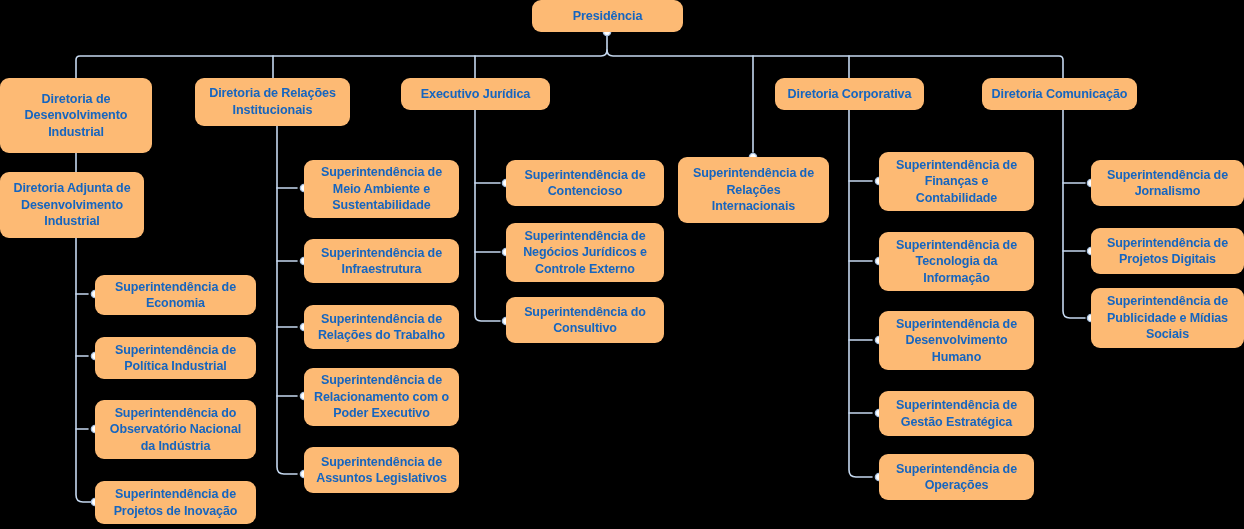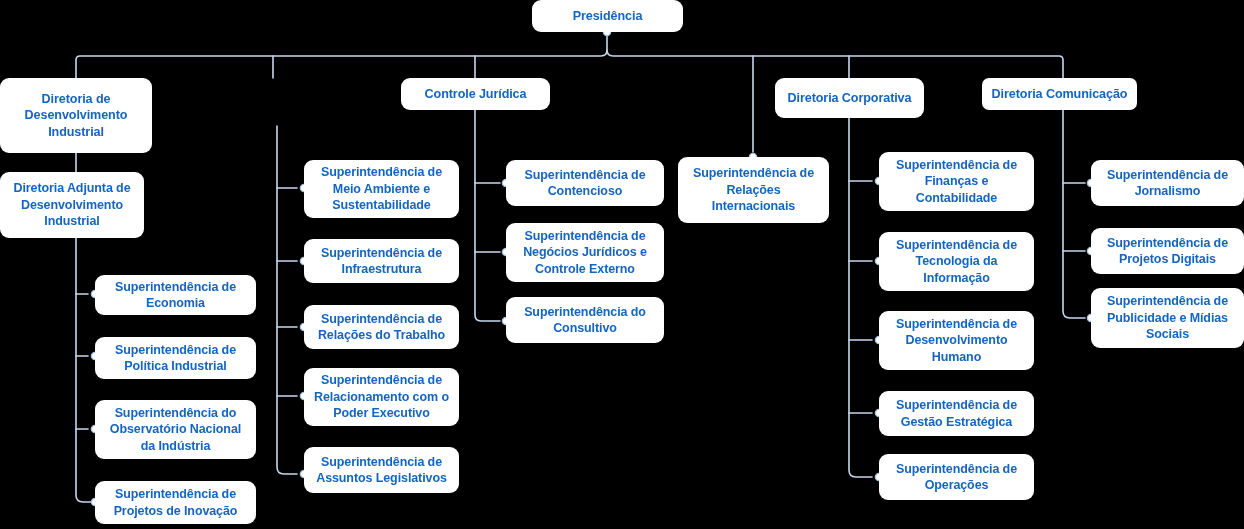--- a/index.html
+++ b/index.html
@@ -18,21 +18,21 @@
   #connectors {
     position: absolute;
     left: 0;
     top: 0;
     width: 1244px;
     height: 529px;
     pointer-events: none;
   }
   .node {
     position: absolute;
-    background: #ffffff;
+    background: #fdba74;
     border-radius: 9px;
     display: flex;
     align-items: center;
     justify-content: center;
     box-sizing: border-box;
     padding: 6px 0;
     z-index: 3;
   }
   .node-label {
     color: #1565c0;
@@ -118,27 +118,31 @@
 
   <div class="node root" style="left:532px; top:0px; width:151px; height:32px;">
     <span class="node-label">Presidência</span>
   </div>
 
   <div class="node dir" style="left:0px; top:78px; width:152px; height:75px;">
     <span class="node-label">Diretoria de
 Desenvolvimento
 Industrial</span>
   </div>
+  <div class="node dir" style="left:195px; top:78px; width:155px; height:48px;">
+    <span class="node-label">Diretoria de Relações
+Institucionais</span>
+  </div>
   <div class="node dir" style="left:401px; top:78px; width:149px; height:32px;">
-    <span class="node-label">Controle Jurídica</span>
-  </div>
-  <div class="node dir" style="left:775px; top:78px; width:149px; height:40px;">
+    <span class="node-label">Executivo Jurídica</span>
+  </div>
+  <div class="node dir" style="left:775px; top:78px; width:149px; height:32px;">
     <span class="node-label">Diretoria Corporativa</span>
   </div>
-  <div class="node dir" style="left:982px; top:78px; width:155px; height:32px;border-radius:7px;">
+  <div class="node dir" style="left:982px; top:78px; width:155px; height:32px;">
     <span class="node-label">Diretoria Comunicação</span>
   </div>
 
   <div class="node" style="left:0px; top:172px; width:144px; height:66px;">
     <span class="node-label">Diretoria Adjunta de
 Desenvolvimento
 Industrial</span>
   </div>
 
   <div class="node" style="left:678px; top:157px; width:151px; height:66px;">

